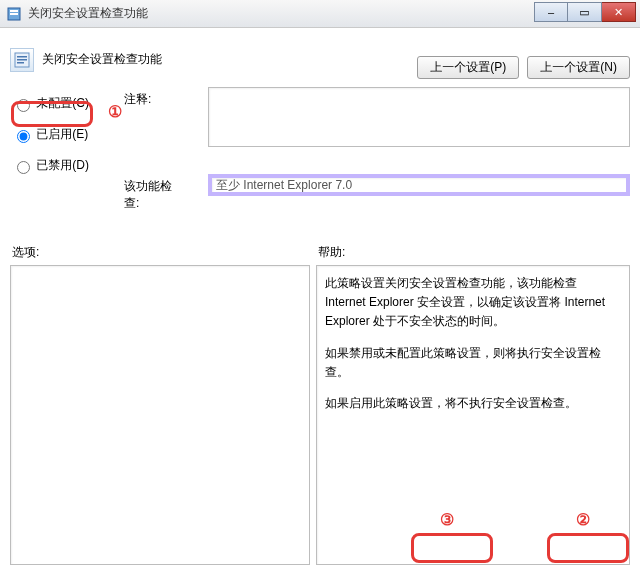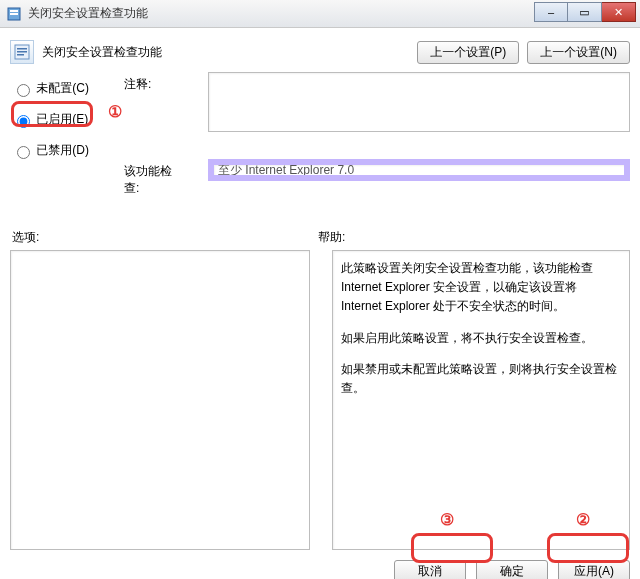--- a/index.html
+++ b/index.html
@@ -69,20 +69,21 @@
     background: linear-gradient(to bottom,#fff,#dbe8f5);
   }
   .btn {
     height: 23px;
     padding: 0 12px;
     border: 1px solid #9b9b9b;
     background: linear-gradient(to bottom, #fdfdfd, #e6e6e6);
     font-size: 12px;
     cursor: pointer;
     border-radius: 3px;
+    margin-top: 16px;
   }
   .hdr-right { display:flex; gap:8px; }
   
   .grid {
     display: grid;
     grid-template-columns: 90px 60px 1fr;
     column-gap: 6px;
     row-gap: 4px;
     align-items: start;
     margin-top: 4px;
@@ -100,37 +101,37 @@
     resize: none;
     border: 1px solid #bdbdbd;
     box-shadow: inset 1px 1px 2px rgba(0,0,0,.06);
     font-family: inherit;
     font-size: 12px;
     padding: 3px;
   }
   input.platform {
     width: 100%;
     height: 22px;
-    border: 6px solid #c4b5fd;
+    border: 4px solid #c4b5fd;
     box-shadow: inset 1px 1px 2px rgba(0,0,0,.06);
     font-family: inherit;
     font-size: 12px;
     padding: 2px 4px;
     color: #555;
   }
   
   .labels-row {
     display: flex;
     margin-top: 8px;
   }
   .labels-row .left-lbl { width: 300px; padding-left: 2px; }
   .labels-row .right-lbl { flex: 1; padding-left: 8px; }
   .panels {
     display: flex;
-    gap: 22px;
+    gap: 6px;
     margin-top: 4px;
   }
   .panel {
     border: 1px solid #bdbdbd;
     box-shadow: inset 1px 1px 2px rgba(0,0,0,.06);
     background: #fff;
     height: 300px;
     overflow: auto;
     padding: 8px;
     font-size: 12px;
@@ -236,22 +237,22 @@
 
   <div class="labels-row">
     <div class="left-lbl">选项:</div>
     <div class="right-lbl">帮助:</div>
   </div>
 
   <div class="panels">
     <div class="panel options"></div>
     <div class="panel help">
       <p>此策略设置关闭安全设置检查功能，该功能检查 Internet Explorer 安全设置，以确定该设置将 Internet Explorer 处于不安全状态的时间。</p>
+      <p>如果禁用或未配置此策略设置，则将执行安全设置检查。</p>
       <p>如果启用此策略设置，将不执行安全设置检查。</p>
-      <p>如果禁用或未配置此策略设置，则将执行安全设置检查。</p>
     </div>
   </div>
 
   <div class="footer">
     <button class="btn" style="min-width:72px;">取消</button>
     <button class="btn" style="min-width:72px;">确定</button>
     <button class="btn" style="min-width:72px;">应用(A)</button>
   </div>
 
 </div>

